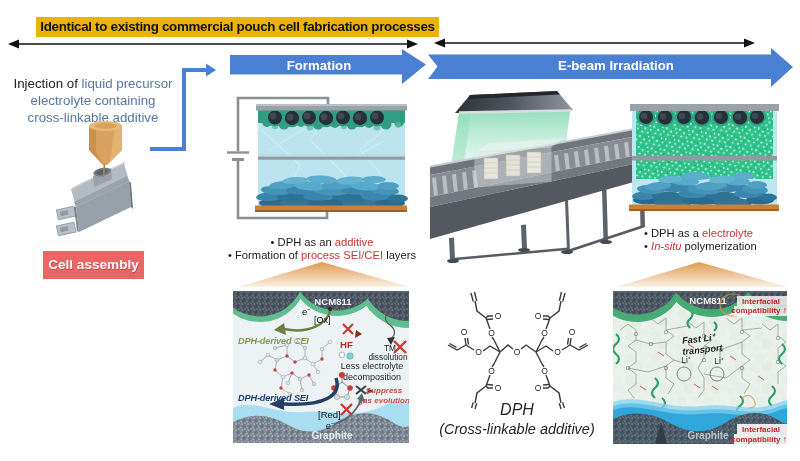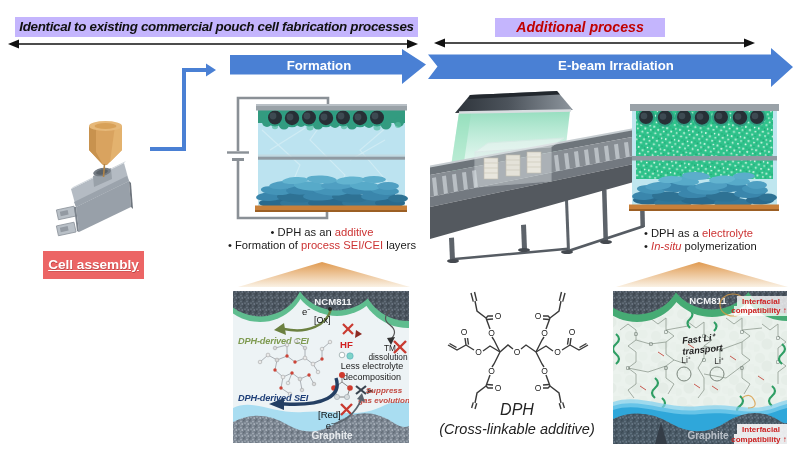--- a/index.html
+++ b/index.html
@@ -1,37 +1,36 @@
 <!DOCTYPE html>
 <html><head>
 <meta charset="utf-8">
 <style>
 html,body{margin:0;padding:0;background:#fff;}
 #page{position:relative;width:800px;height:461px;background:#fff;overflow:hidden;
   font-family:"Liberation Sans",sans-serif;}
 .abs{position:absolute;}
-.hl{background:#c4b5fd;font-weight:bold;font-style:italic;text-align:center;}
+.hl{background:#eab308;font-weight:bold;text-align:center;margin-left:21px;}
 #hl1{left:15px;top:17px;width:403px;height:20px;font-size:13.4px;letter-spacing:-0.32px;line-height:20px;color:#111;white-space:nowrap;}
 #hl2{left:495px;top:18px;width:170px;height:19px;font-size:14.2px;line-height:19px;color:#c00000;white-space:nowrap;}
 #lefttext{left:8px;top:75px;width:170px;text-align:center;font-size:13.3px;line-height:17px;color:#222;}
 .blu{color:#55779f;}
 #cellassembly{left:43px;top:251px;width:101px;height:28px;background:#ec6565;color:#fff;
-  font-weight:bold;font-size:13.6px;text-align:center;line-height:28px;text-shadow:0.5px 0.5px 0.5px rgba(140,40,40,0.5);text-decoration:underline;}
+  font-weight:bold;font-size:13.6px;text-align:center;line-height:28px;text-shadow:0.5px 0.5px 0.5px rgba(140,40,40,0.5);}
 .bullets{font-size:11.2px;line-height:13.2px;color:#1a1a1a;}
 .red{color:#cc3333;}
-#bulleft{left:222px;top:226px;width:200px;text-align:center;white-space:nowrap;}
+#bulleft{left:222px;top:236px;width:200px;text-align:center;white-space:nowrap;}
 #bulright{left:612px;top:227px;width:176px;white-space:nowrap;}
 svg{position:absolute;overflow:visible;}
 </style>
 </head>
 <body>
 <div id="page">
 
 <div class="abs hl" id="hl1">Identical to existing commercial pouch cell fabrication processes</div>
-<div class="abs hl" id="hl2">Additional process</div>
 
 <svg class="abs" style="left:0;top:0" width="800" height="95" viewBox="0 0 800 95">
   <defs>
     <marker id="ah" markerWidth="10" markerHeight="8" refX="8" refY="4" orient="auto">
       <polygon points="0,0 10,4 0,8" fill="#111"></polygon>
     </marker>
   </defs>
   <line x1="17" y1="44" x2="410" y2="44" stroke="#111" stroke-width="1.7"></line>
   <polygon points="8,44 19,39.5 19,48.5" fill="#111"></polygon>
   <polygon points="418,44 407,39.5 407,48.5" fill="#111"></polygon>
@@ -39,20 +38,21 @@
   <polygon points="434,43 445,38.5 445,47.5" fill="#111"></polygon>
   <polygon points="755,43 744,38.5 744,47.5" fill="#111"></polygon>
 
   <polygon points="230,55 402,55 402,49 426,64.5 402,84 402,74.5 230,74.5" fill="#4a80d4"></polygon>
   <text x="319" y="69.5" font-size="13.2" font-weight="bold" fill="#fff" text-anchor="middle">Formation</text>
 
   <polygon points="428,54.5 771,54.5 771,48 793,67 771,87 771,79 428,79 437.5,66.5" fill="#4a80d4"></polygon>
   <text x="616" y="69.5" font-size="13.2" font-weight="bold" fill="#fff" text-anchor="middle">E-beam Irradiation</text>
 </svg>
 
+<div class="abs" id="lefttext"><span style="color:#222">Injection of</span> <span class="blu">liquid precursor<br>electrolyte containing<br>cross-linkable additive</span></div>
 
 <svg class="abs" style="left:0;top:0" width="230" height="290" viewBox="0 0 230 290">
 
   <path d="M150,149 L184,149 L184,70 L206,70" fill="none" stroke="#4a80d4" stroke-width="4"></path>
   <polygon points="206,63.5 216,70 206,76.5" fill="#4a80d4"></polygon>
 
   <g>
     <g transform="rotate(-12 66 212)">
       <rect x="57" y="208" width="18" height="10" fill="#b9c0c7" stroke="#8d949c" stroke-width="0.8"></rect>
       <rect x="60" y="210.5" width="8" height="4.5" fill="#939aa2"></rect>

